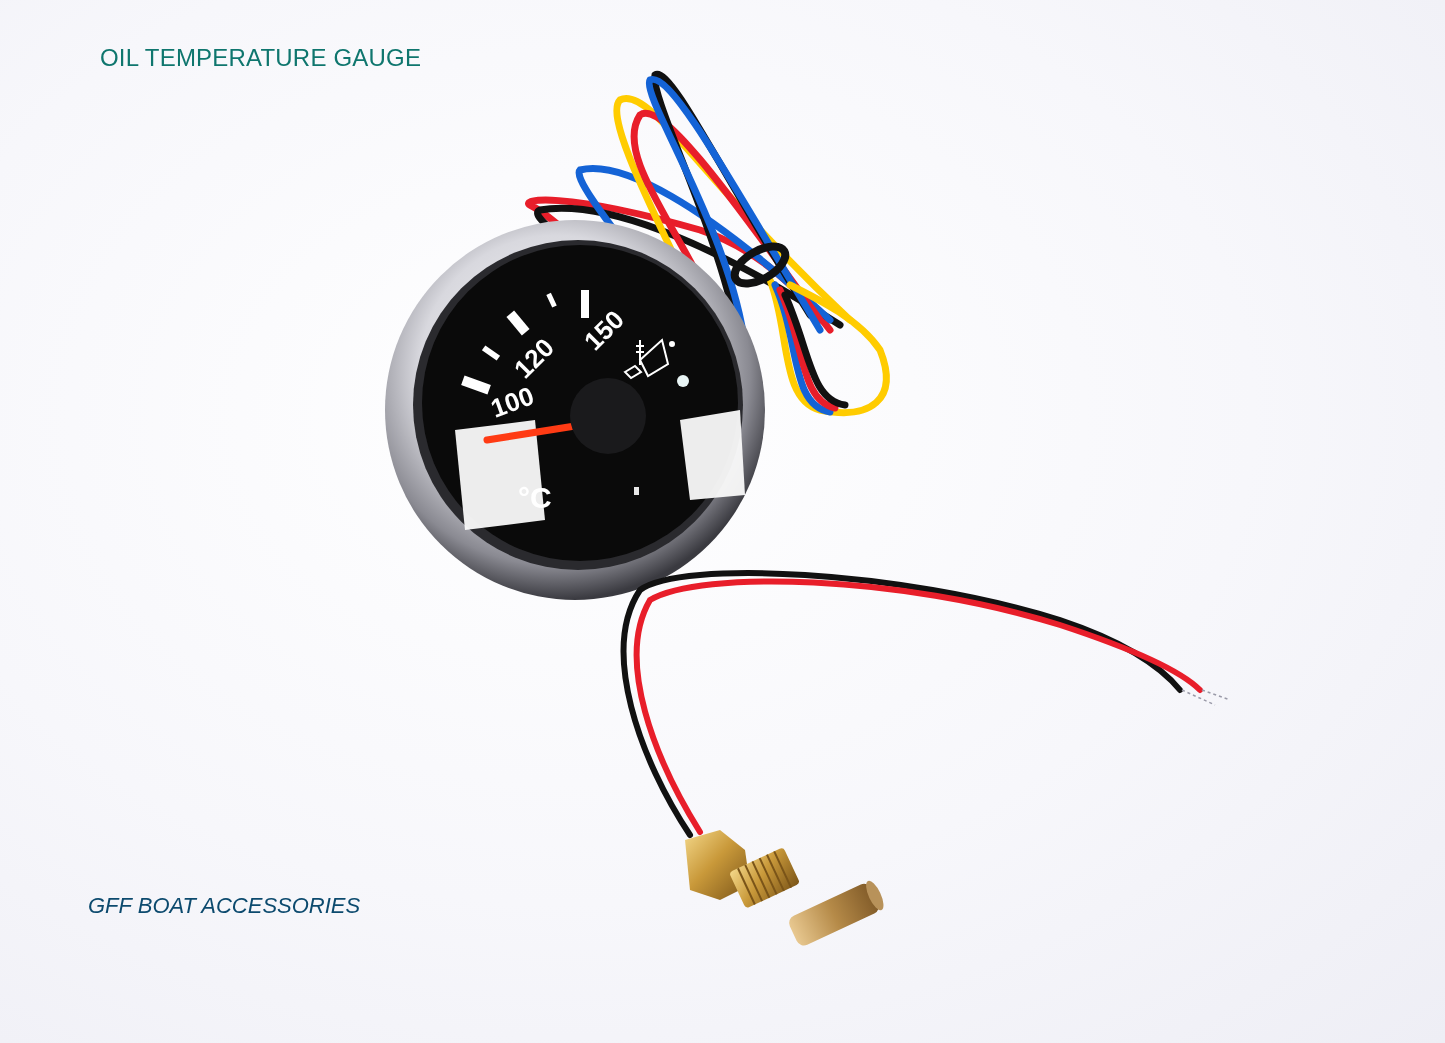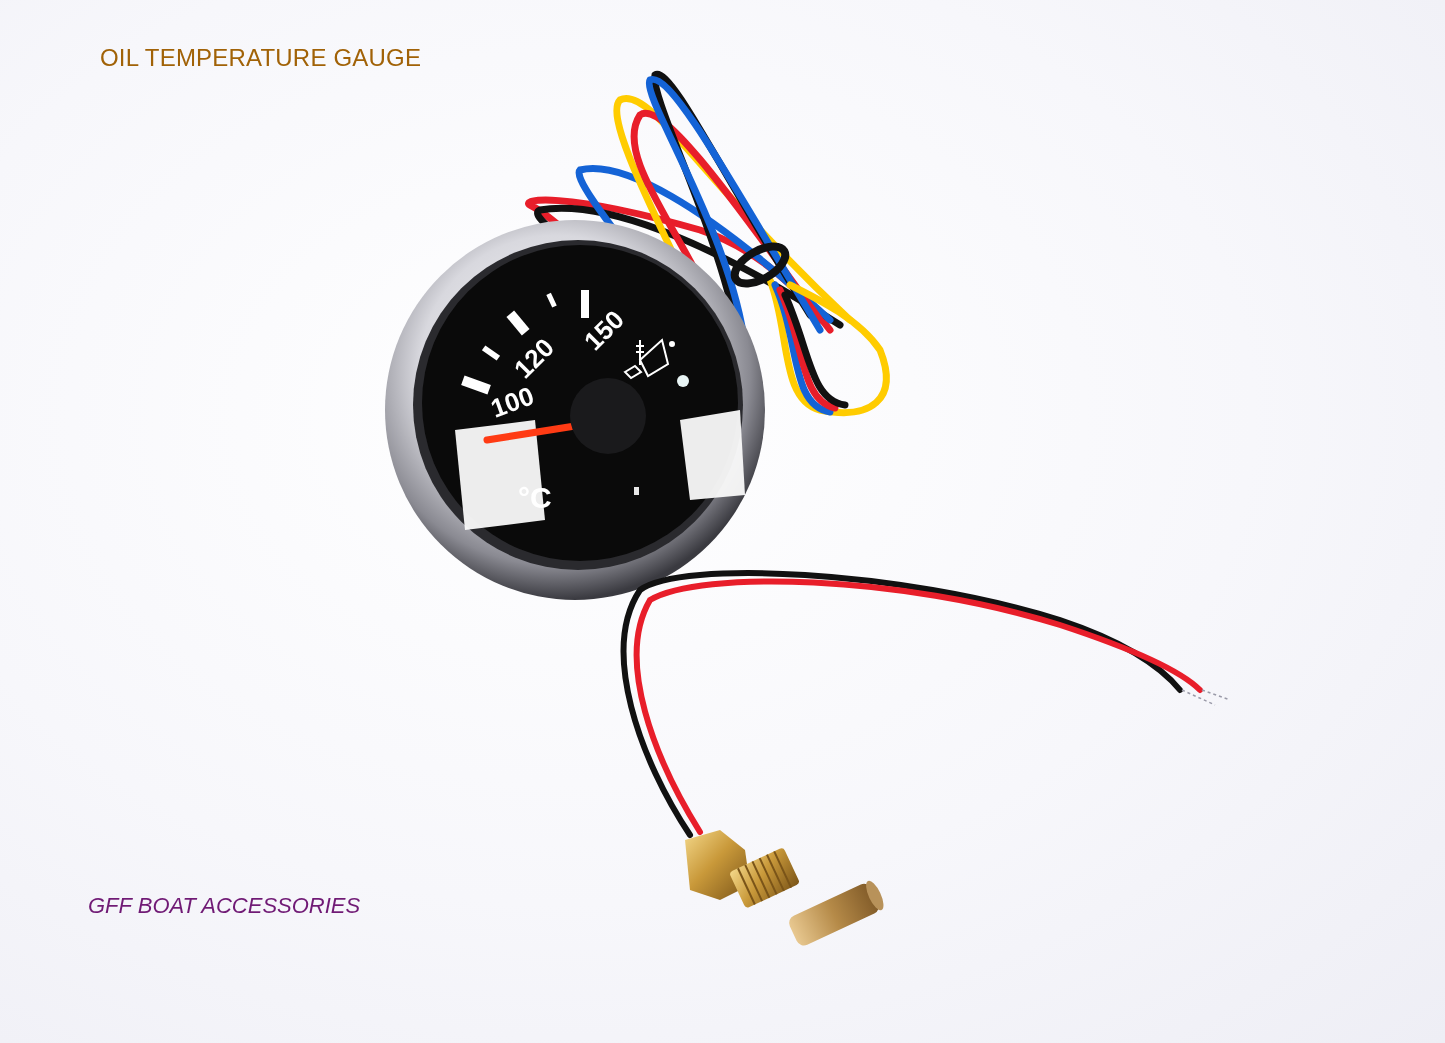--- a/index.html
+++ b/index.html
@@ -2,25 +2,25 @@
 <html><head>
 <meta charset="utf-8">
 <style>
   html, body { margin:0; padding:0; }
   body {
     width:1445px; height:1043px; overflow:hidden; position:relative;
     background: radial-gradient(ellipse at 40% 40%, #ffffff 0%, #f7f7fb 55%, #eeeef5 100%);
     font-family: "Liberation Sans", sans-serif;
   }
   .title {
-    position:absolute; left:100px; top:44px; font-size:24px; color:#a16207;
+    position:absolute; left:100px; top:44px; font-size:24px; color:#0f766e;
     letter-spacing:0.2px; font-family:"Liberation Sans", sans-serif;
   }
   .brand {
-    position:absolute; left:88px; top:893px; font-size:22px; color:#701a75;
+    position:absolute; left:88px; top:893px; font-size:22px; color:#0c4a6e;
     font-style:italic; font-family:"Liberation Sans", sans-serif;
   }
   svg.scene { position:absolute; left:0; top:0; }
   .gauge-label { font-family:"Liberation Sans", sans-serif; font-weight:bold; fill:#fff; }
 </style>
 </head>
 <body>
 
 <div class="title">OIL TEMPERATURE GAUGE</div>
 <div class="brand">GFF BOAT ACCESSORIES</div>

